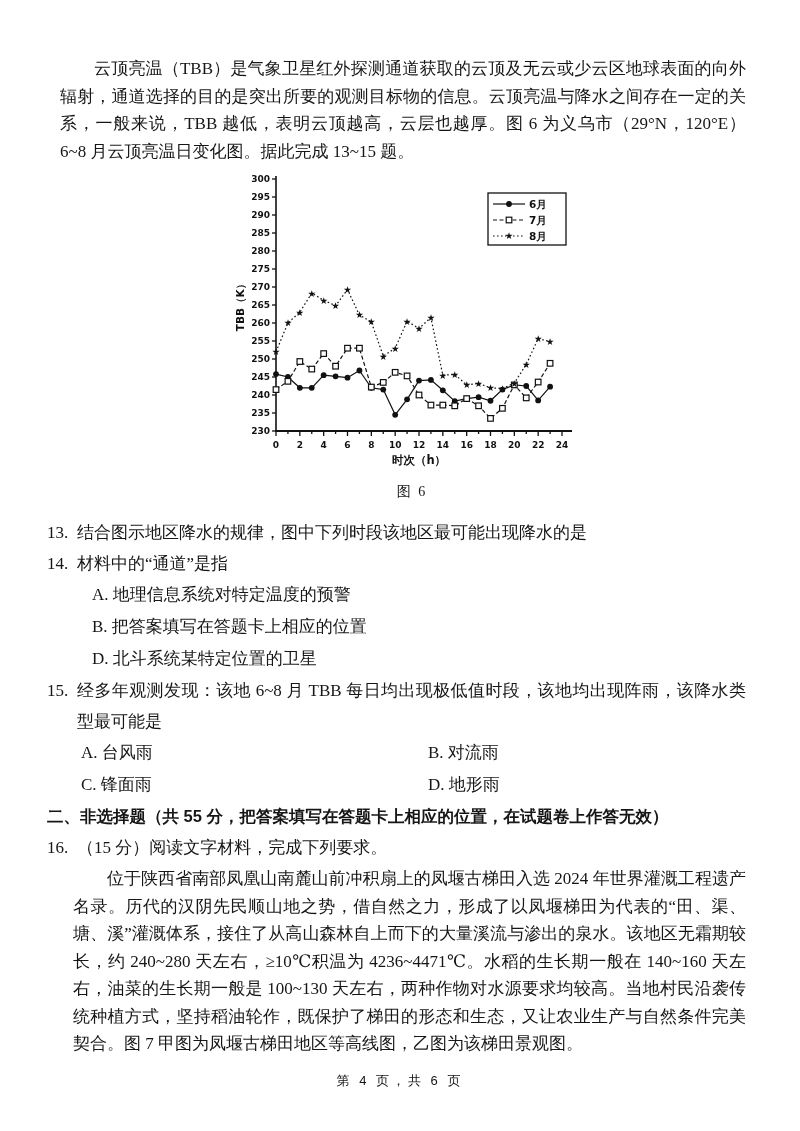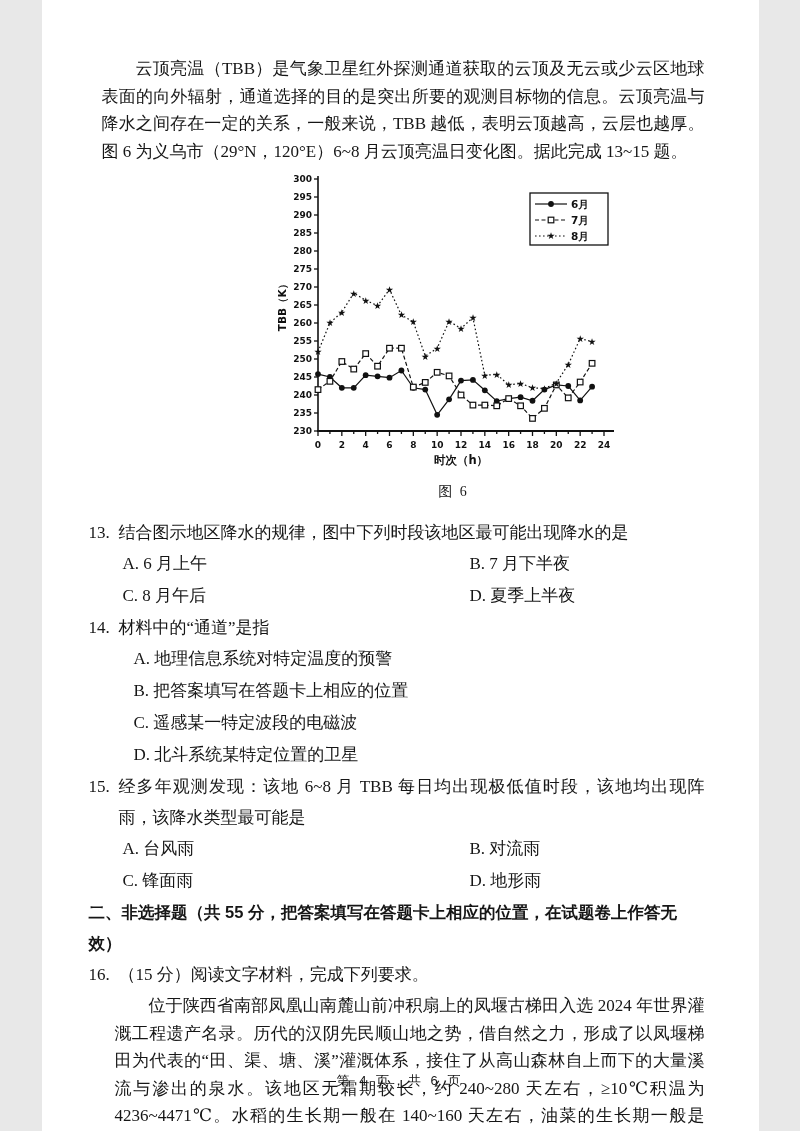--- a/index.html
+++ b/index.html
@@ -1,17 +1,17 @@
 <!DOCTYPE html>
 <html><head>
 <meta charset="utf-8">
 <style>
   html,body{margin:0;padding:0;background:#e8e8e8;}
   .page{
-    width:717px;height:1131px;position:relative;background:#ffffff;
+    width:800px;height:1131px;position:relative;background:#ffffff;
     font-family:"Liberation Serif","DejaVu Serif",serif;
     color:#161616;overflow:hidden;margin:0 auto;
   }
   .content{padding:55px 54px 0 60px;}
   .intro{
     font-size:17px;line-height:27.5px;text-align:justify;
     text-indent:2em;margin:0;
   }
   .chart-block{width:360px;margin:6px 0 0 172px;}
   .chart-block svg{display:block;}
@@ -207,39 +207,28 @@
         </svg>
       <div class="chart-caption">图 6</div>
     </div>
 
     <div class="questions">
 
       <div class="q">
         <span class="qnum">13.</span>
         <span>结合图示地区降水的规律，图中下列时段该地区最可能出现降水的是</span>
       </div>
-      <div class="opts">
-        <div class="opt-row">
-          <span class="opt-col1">A. 6 月上午</span>
-          <span class="opt-col2">B. 7 月下半夜</span>
-        </div>
-        <div class="opt-row">
-          <span class="opt-col1">C. 8 月午后</span>
-          <span class="opt-col2">D. 夏季上半夜</span>
-        </div>
-      </div>
 
       <div class="q">
         <span class="qnum">14.</span>
         <span>材料中的“通道”是指</span>
       </div>
       <div class="opts">
         <span class="opt-line">A. 地理信息系统对特定温度的预警</span>
         <span class="opt-line">B. 把答案填写在答题卡上相应的位置</span>
-        <span class="opt-line">C. 遥感某一特定波段的电磁波</span>
         <span class="opt-line">D. 北斗系统某特定位置的卫星</span>
       </div>
 
       <div class="q">
         <span class="qnum">15.</span>
         <span>经多年观测发现：该地 6~8 月 TBB 每日均出现极低值时段，该地均出现阵雨，该降水类型最可能是</span>
       </div>
       <div class="opts">
         <div class="opt-row">
           <span class="opt-col1">A. 台风雨</span>

